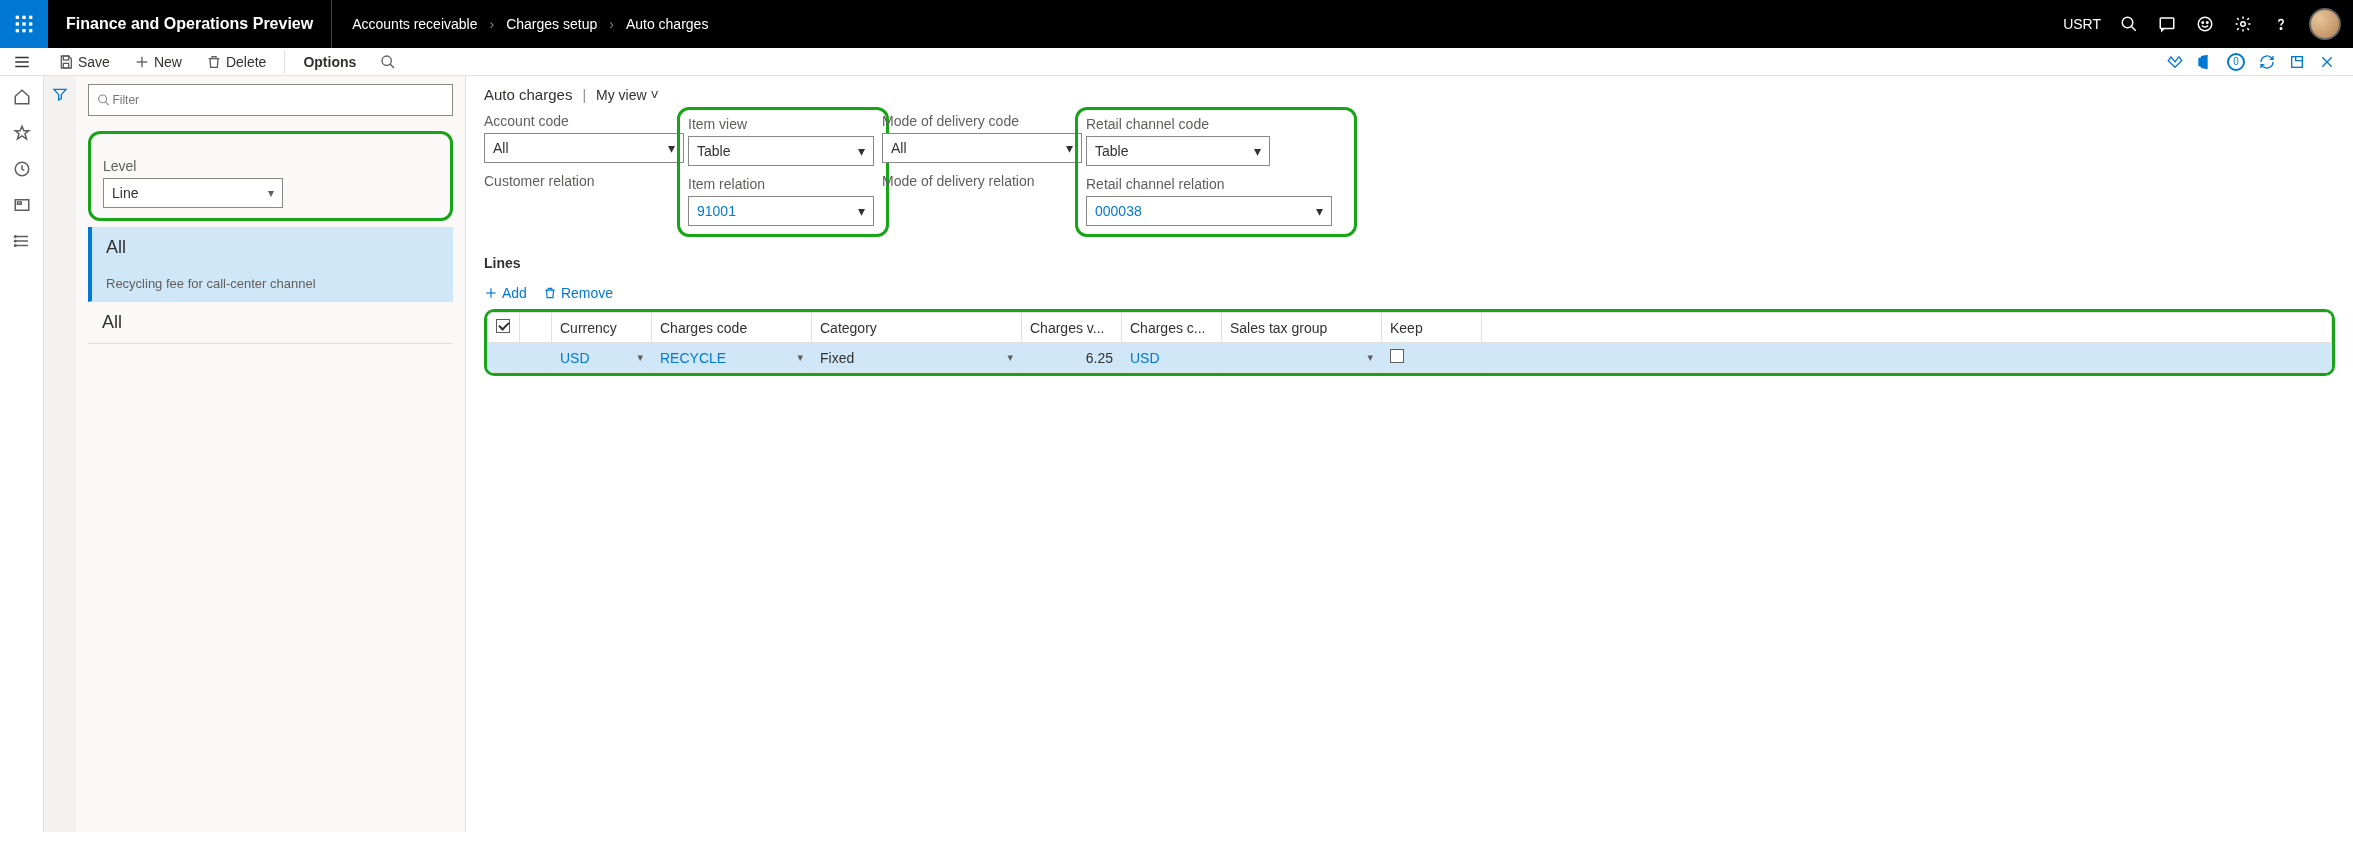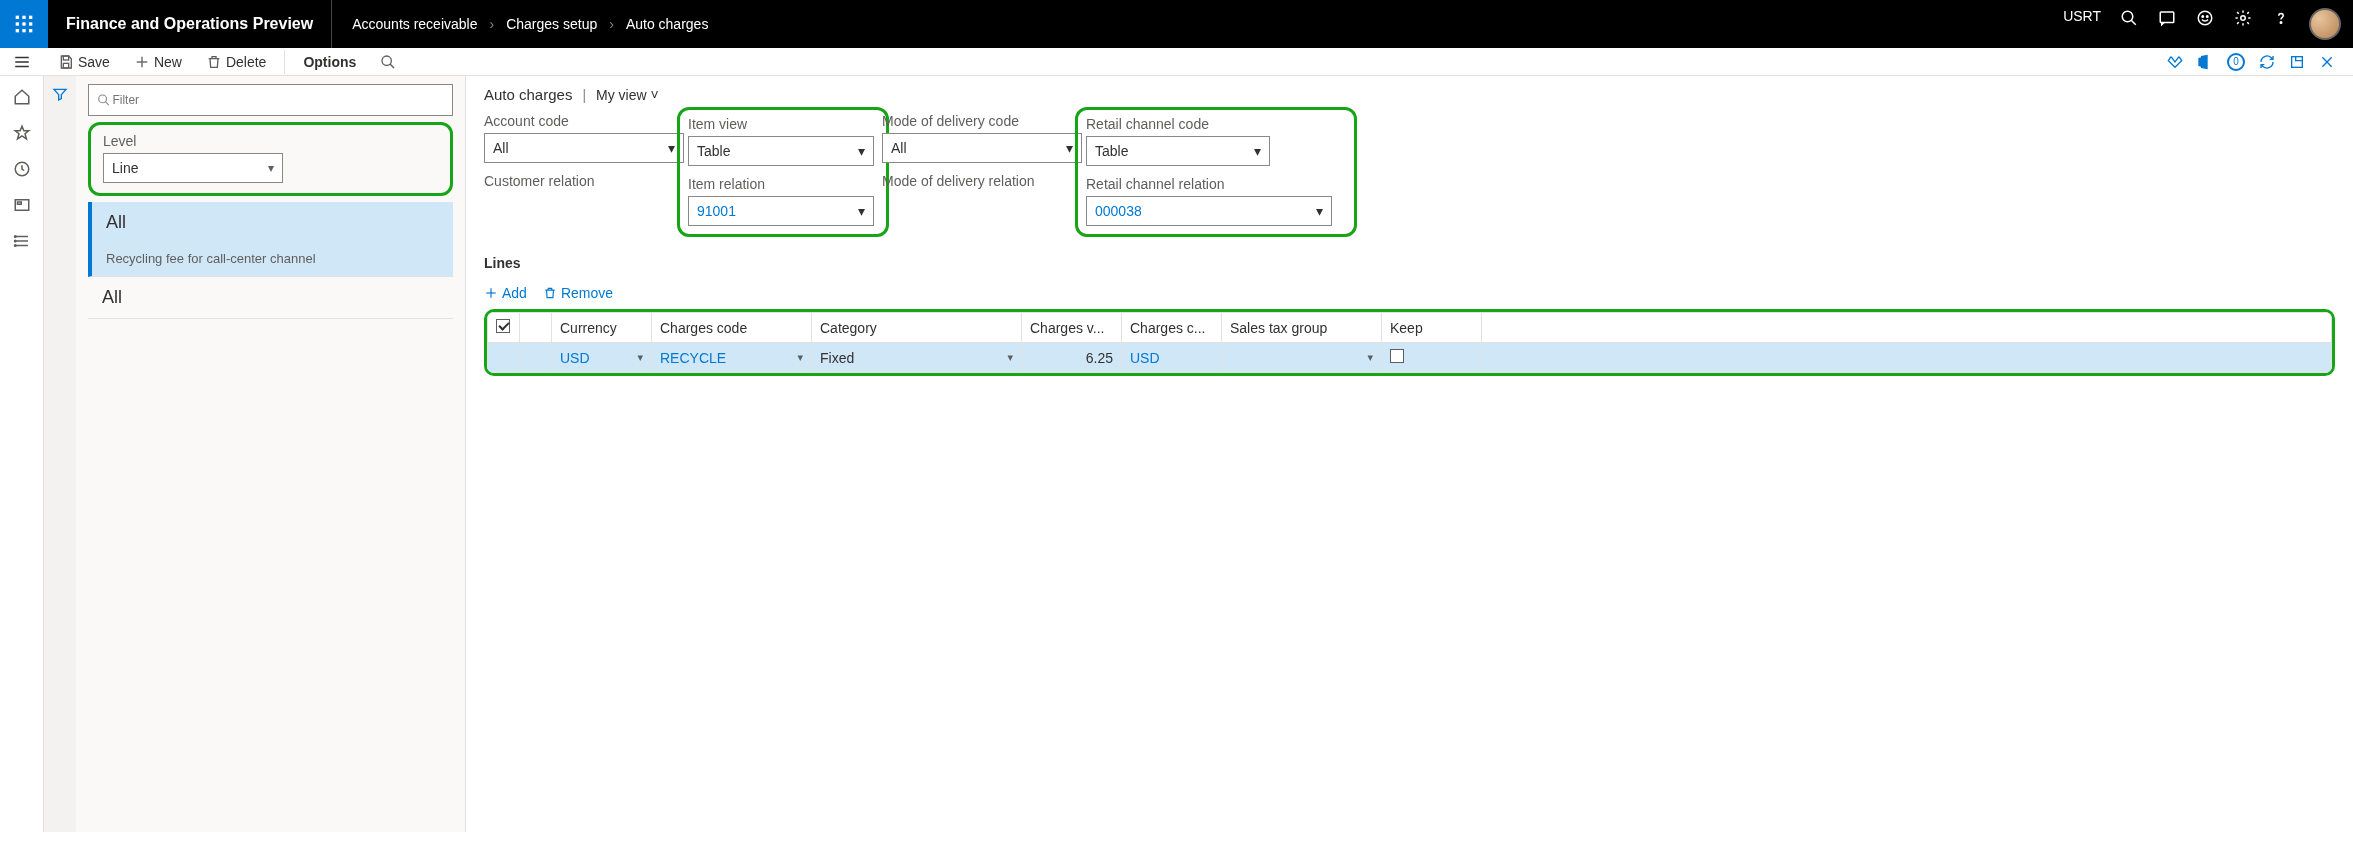--- a/index.html
+++ b/index.html
@@ -42,20 +42,21 @@
     align-items: center;
     gap: 12px;
     padding-left: 20px;
     font-size: 14px;
     color: #fff;
   }
   .breadcrumb .chev { color: #888; }
   .topbar-right {
     margin-left: auto;
     display: flex;
+    align-items: center;
     gap: 18px;
     padding-right: 12px;
     color: #fff;
   }
   .topbar-right .icon { width: 20px; height: 20px; display:flex; align-items:center; justify-content:center; }
   .avatar {
     width: 32px;
     height: 32px;
     border-radius: 50%;
     background: radial-gradient(circle at 30% 30%, #e8c59a, #b58355);
@@ -142,22 +143,22 @@
     background:#fff;
     height: 32px;
     padding: 0 8px;
     color: #605e5c;
     width:100%;
   }
   .filterbox input { border:none; outline:none; width:100%; font-size:12px; }
   .highlight-box {
     border: 3px solid #17a517;
     border-radius: 12px;
-    padding: 8px 12px 10px 12px;
-    margin-top: 6px;
+    padding: 24px 12px 10px 12px;
+    margin-top: 15px;
   }
   .level-label { color:#605e5c; margin-bottom:4px; }
   .select {
     height: 30px;
     border: 1px solid #8a8886;
     background:#fff;
     display:flex;
     align-items:center;
     justify-content:space-between;
     padding: 0 8px;

